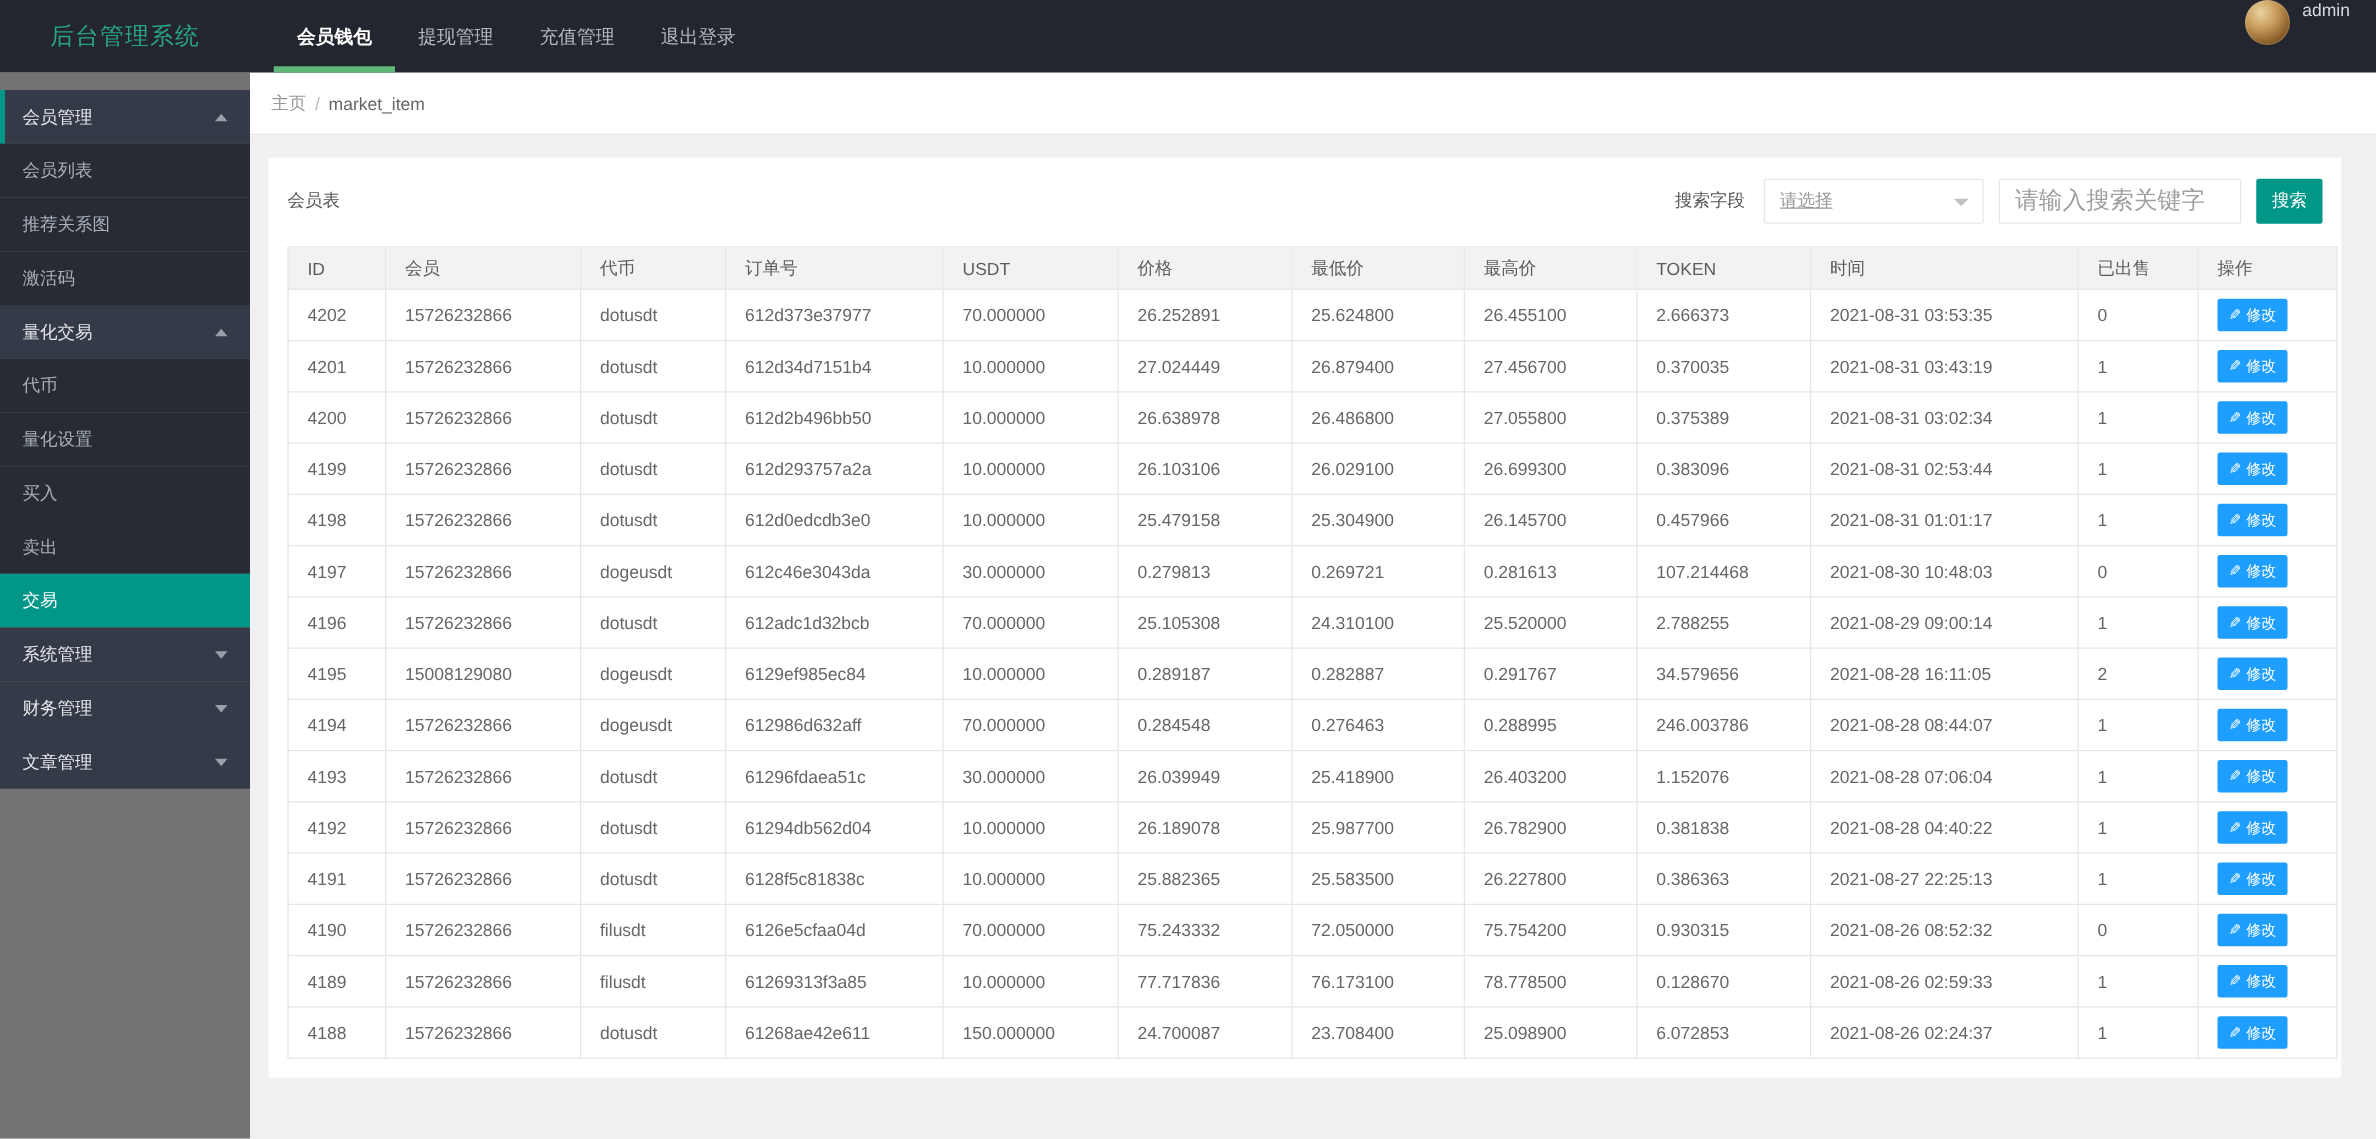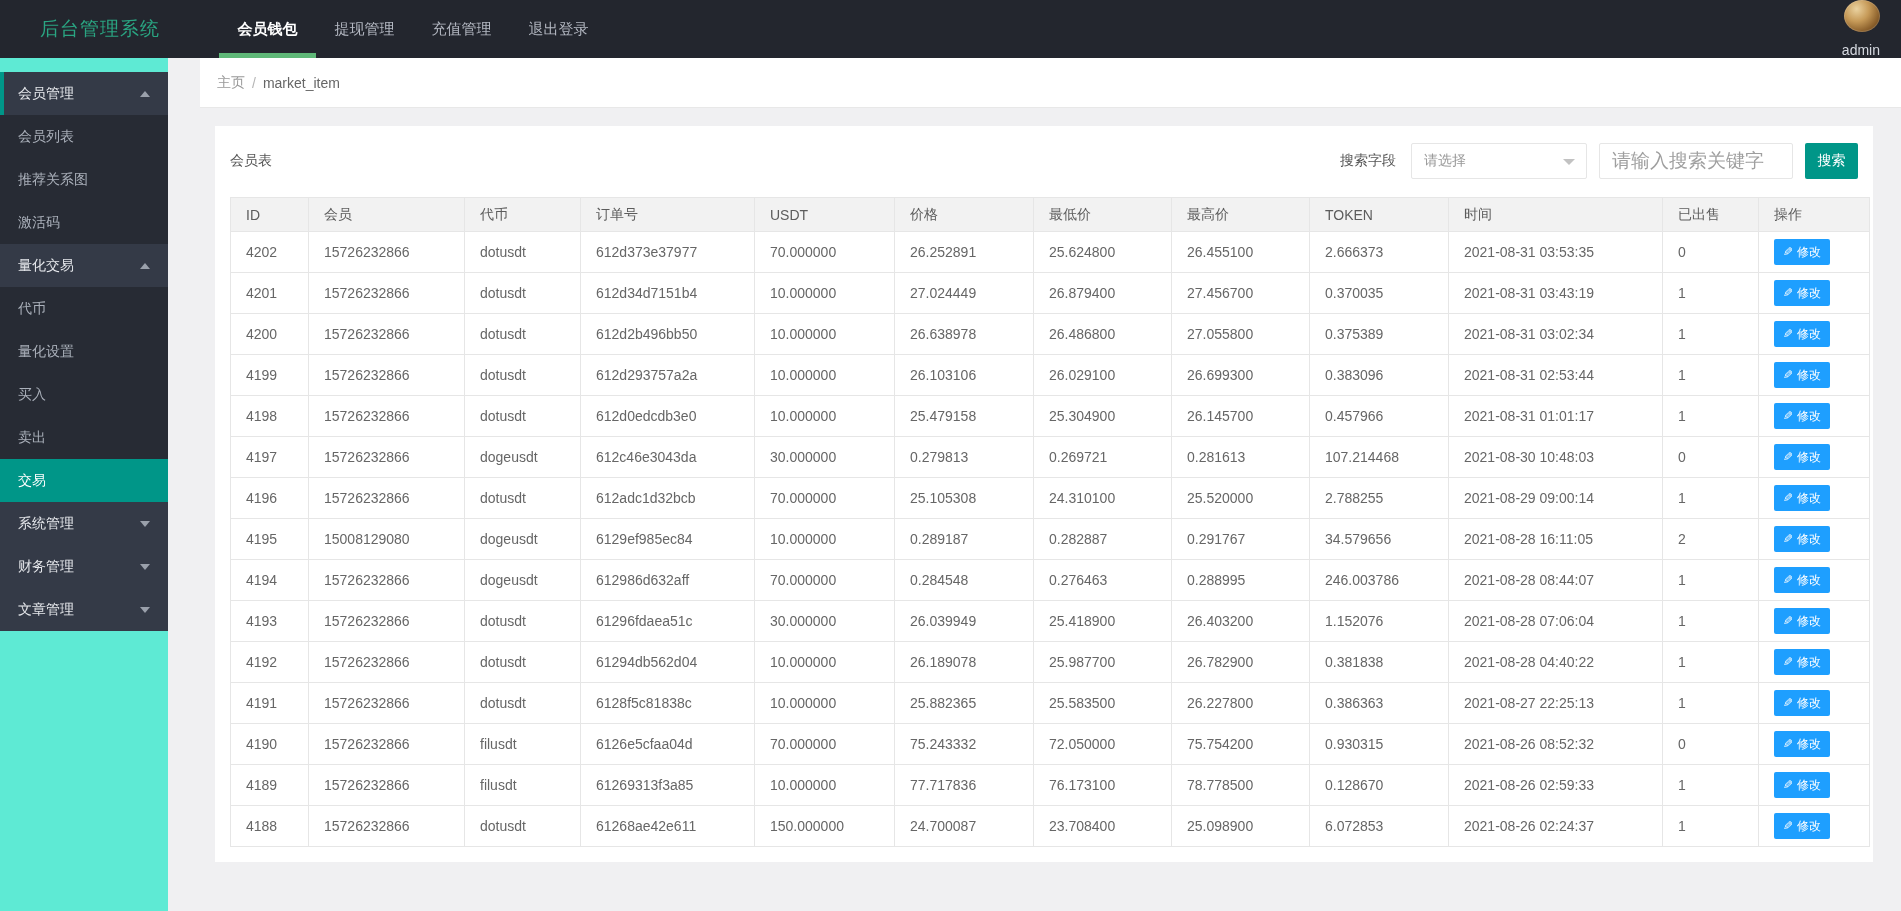--- a/index.html
+++ b/index.html
@@ -9,47 +9,47 @@
     font-family:"Liberation Sans","DejaVu Sans",sans-serif;
     -webkit-font-smoothing:antialiased;
   }
   
   .navbar{position:absolute;top:0;left:0;right:0;height:58px;background:#23262e;display:flex;align-items:stretch;z-index:5;}
   .brand{width:200px;display:flex;align-items:center;justify-content:center;color:#2aa582;font-size:19px;letter-spacing:1px;}
   .nav-tabs{display:flex;margin-left:19px;}
   .tab{width:97px;position:relative;display:flex;align-items:center;justify-content:center;color:#b4b8c2;font-size:15px;cursor:pointer;}
   .tab.active .tab-label{color:#ffffff;font-weight:bold;}
   .tab.active::after{content:"";position:absolute;left:0;right:0;bottom:0;height:5px;background:#5FB878;}
-  .nav-right{margin-left:auto;display:flex;align-items:flex-end;padding-right:21px;gap:10px;flex-direction:column;}
+  .nav-right{margin-left:auto;display:flex;align-items:flex-start;padding-right:21px;gap:10px;}
   .avatar{width:36px;height:36px;border-radius:50%;
     background:radial-gradient(circle at 35% 28%,#ead2a0 0%,#c69a58 38%,#8a5f2b 70%,#4e3414 100%);
     box-shadow:inset 0 0 0 1px rgba(255,255,255,.15);}
   .admin-name{color:#d6d9e0;font-size:14px;}
   
-  .sidebar{position:absolute;top:58px;left:0;bottom:0;width:168px;background:#5eead4;padding-top:14px;box-sizing:border-box;}
+  .sidebar{position:absolute;top:58px;left:0;bottom:0;width:200px;background:#737373;padding-top:14px;box-sizing:border-box;}
   .side-item{height:43px;display:flex;align-items:center;padding:0 18px;font-size:14px;position:relative;cursor:pointer;box-sizing:border-box;}
   .side-item.header{background:#343a47;color:#e6e8ec;}
   .side-item.child{background:#272b34;color:#aab0ba;}
   .side-item.active{background:#009688;color:#ffffff;}
   .side-item.indicator::before{content:"";position:absolute;left:0;top:0;bottom:0;width:4px;background:#009688;}
   .side-item .arrow{margin-left:auto;width:0;height:0;border-left:5px solid transparent;border-right:5px solid transparent;}
   .arrow.up{border-bottom:6px solid #9aa0ab;}
   .arrow.down{border-top:6px solid #9aa0ab;}
   
   .content{position:absolute;left:200px;top:58px;right:0;bottom:0;background:#f0f0f2;}
   .breadcrumb{height:49px;background:#ffffff;border-bottom:1px solid #e8e8e8;display:flex;align-items:center;padding-left:17px;font-size:14px;gap:7px;}
   .breadcrumb .bc-home{color:#999999;cursor:pointer;}
   .breadcrumb .bc-sep{color:#b5b5b5;}
   .breadcrumb .bc-cur{color:#666666;}
   .card{margin:18px 28px 0 15px;background:#ffffff;padding:13px 15px 15px;box-sizing:border-box;min-height:735px;}
   .card-head{display:flex;align-items:center;height:44px;}
   .panel-title{font-size:14px;color:#555555;}
   .search{margin-left:auto;display:flex;align-items:center;gap:12px;}
   .search-label{font-size:14px;color:#555555;margin-right:3px;}
-  .select{width:176px;height:36px;border:1px solid #e6e6e6;border-radius:2px;display:flex;align-items:center;padding:0 12px;color:#999999;font-size:14px;position:relative;background:#fff;cursor:pointer;box-sizing:border-box;}
+  .select{width:176px;height:36px;border:1px solid #e6e6e6;border-radius:2px;display:flex;align-items:center;padding:0 12px;color:#999999;font-size:14px;position:relative;background:#fff;cursor:pointer;box-sizing:border-box;text-decoration:underline;}
   .select .caret{position:absolute;right:11px;top:15px;width:0;height:0;border-left:6px solid transparent;border-right:6px solid transparent;border-top:6px solid #c2c2c2;}
   .search-input{width:194px;height:36px;border:1px solid #e6e6e6;border-radius:2px;font-size:19px;color:#b91c1c;padding:0 12px;outline:none;box-sizing:border-box;}
   .search-input::placeholder{color:#9f9f9f;}
   .btn-search{width:53px;height:36px;background:#009688;color:#ffffff;border:none;border-radius:2px;font-size:14px;cursor:pointer;}
   
   table{width:100%;border-collapse:collapse;table-layout:fixed;margin-top:14px;}
   th,td{border:1px solid #e6e6e6;text-align:left;padding:0 15px;font-weight:normal;color:#666666;font-size:14px;overflow:hidden;white-space:nowrap;}
   th{background:#f2f2f2;height:33px;color:#5c5c5c;}
   td{height:40px;}
   .btn-edit{background:#1E9FFF;color:#ffffff;border:none;border-radius:2px;height:26px;padding:0 9px;font-size:12px;cursor:pointer;display:inline-flex;align-items:center;gap:4px;line-height:26px;}

